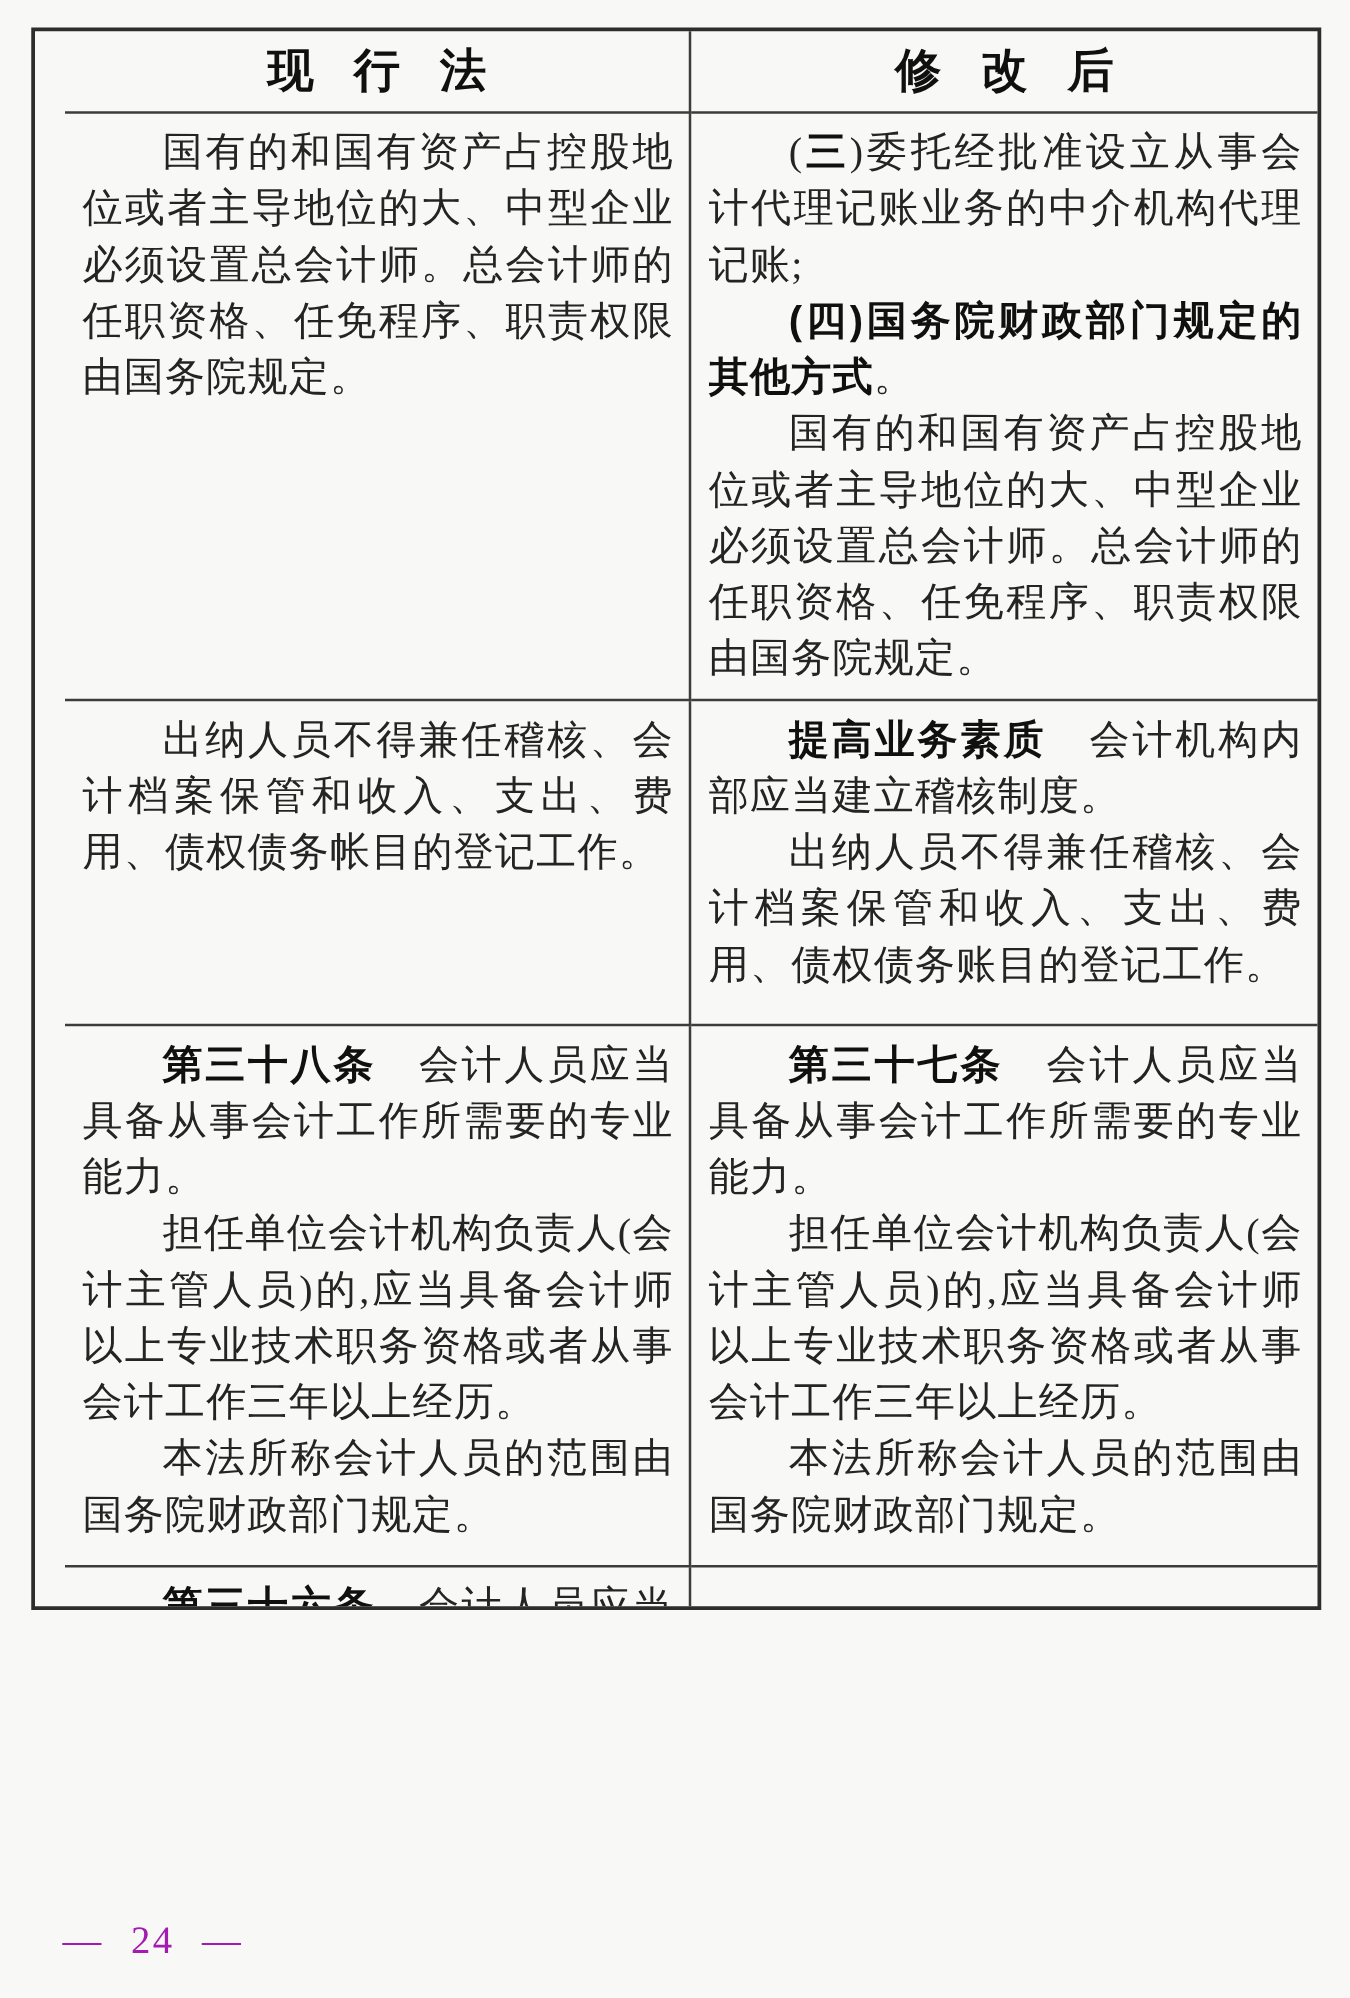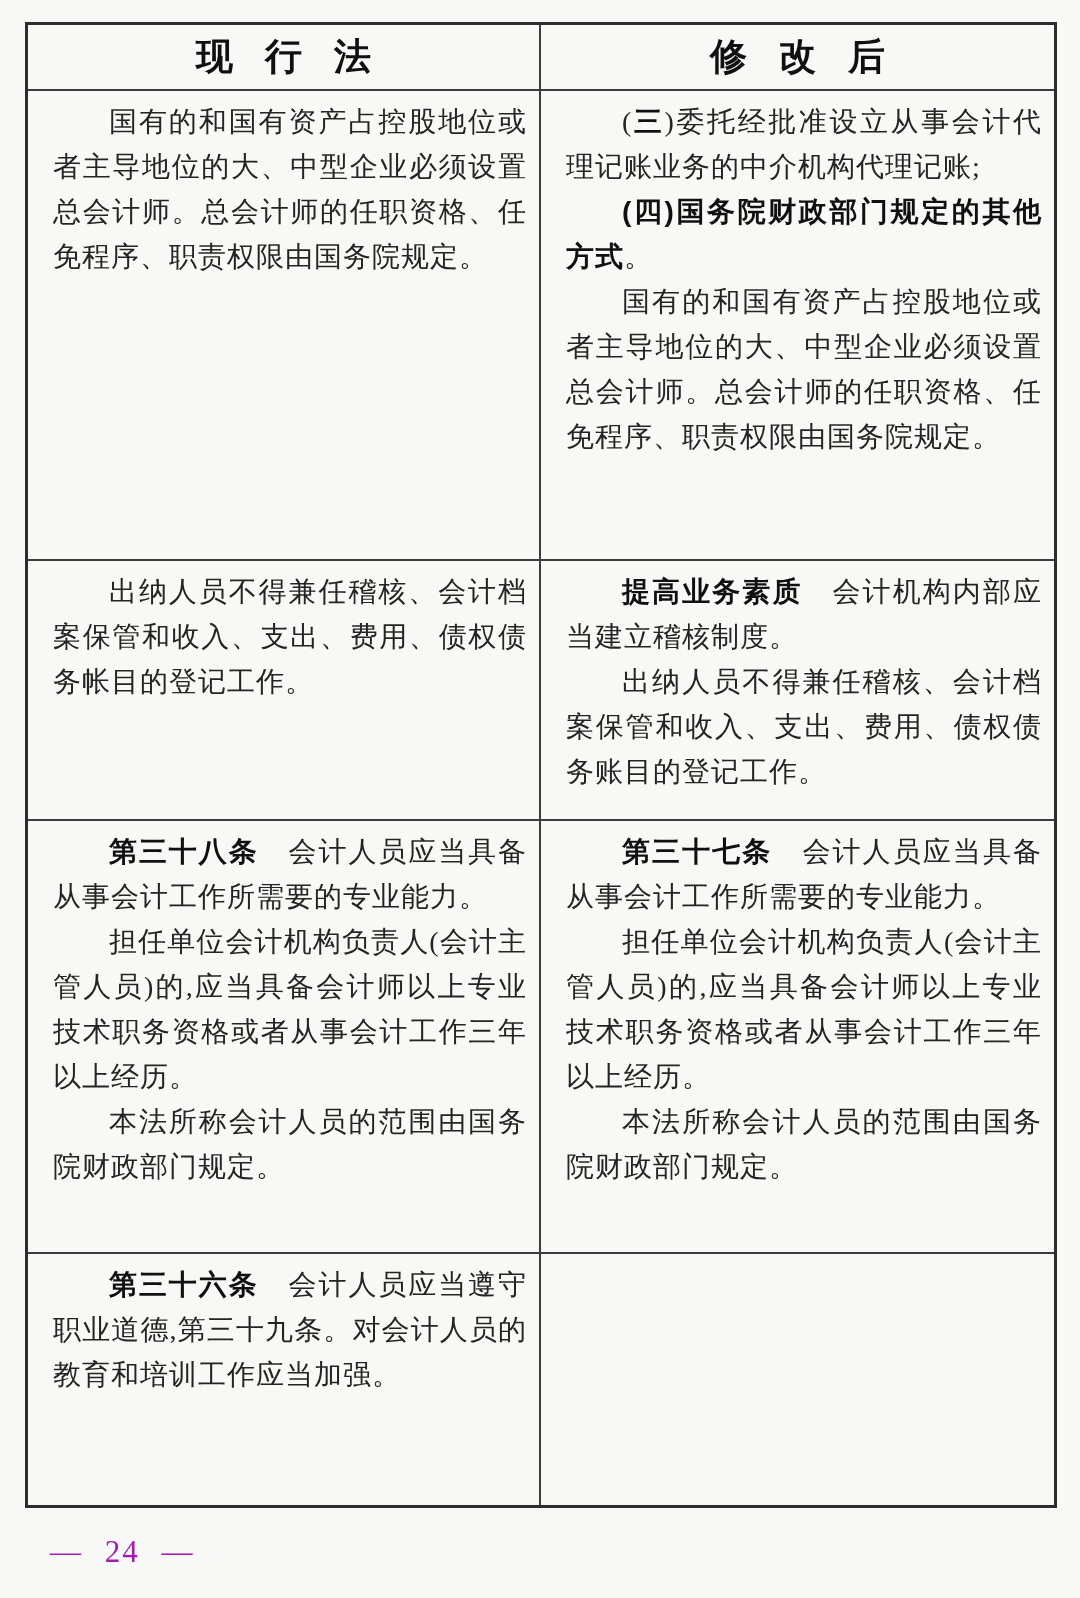--- a/index.html
+++ b/index.html
@@ -15,26 +15,27 @@
     background:var(--bg);
     font-family:"Liberation Serif","DejaVu Serif",serif;
     color:var(--text);
     position:relative;
     overflow:hidden;
   }
   .page{position:absolute;inset:0;}
   .tbl{
     position:absolute;
     left:25px; top:22px;
-    width:1032px; height:1486px;
+    width:1032px; height:1266px;
     border:3px solid var(--border-outer);
     display:grid;
     grid-template-columns:1fr 1fr;
     grid-template-rows:66px 470px 260px 433px auto;
     background:transparent;
+    padding-left:24px;
   }
   .cell{
     padding:8px 12px 0 14px;
     overflow:hidden;
   }
   .colL{border-right:2px solid var(--border-inner);}
   .rb{border-bottom:2px solid var(--border-inner);}
   .hdr{
     display:flex;align-items:center;justify-content:center;
     padding:0;
@@ -42,27 +43,26 @@
   .hdr-text{
     font-family:"Liberation Sans","DejaVu Sans",sans-serif;
     font-weight:700;
     font-size:37px;
     color:var(--text-bold);
     letter-spacing:32px;
     margin-right:-32px;
     white-space:nowrap;
   }
   .para{
-    font-size:28px;
+    font-size:32px;
     line-height:45px;
     letter-spacing:1px;
     text-indent:2em;
     text-align:justify;
     text-justify:inter-character;
-    margin-left:11px;
   }
   .run{}
   .run.bold{
     font-family:"Liberation Sans","DejaVu Sans",sans-serif;
     font-weight:700;
     color:var(--text-bold);
   }
   .footer{
     position:absolute;
     left:50px; top:1534px;

